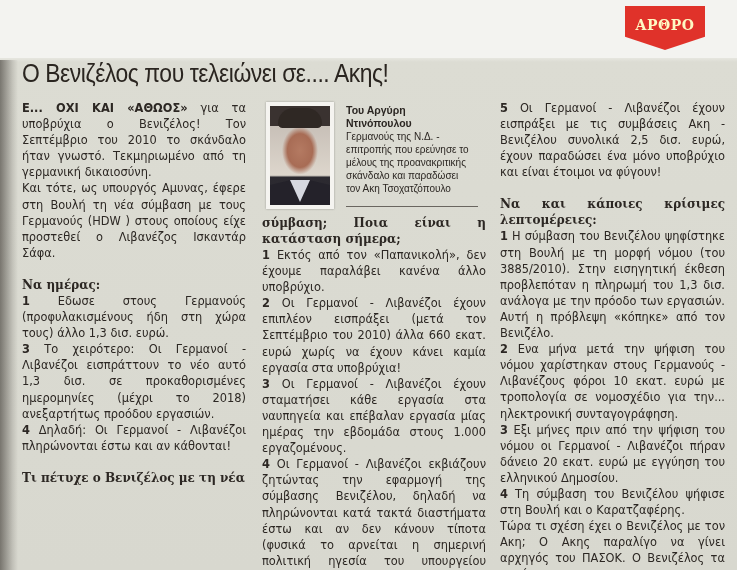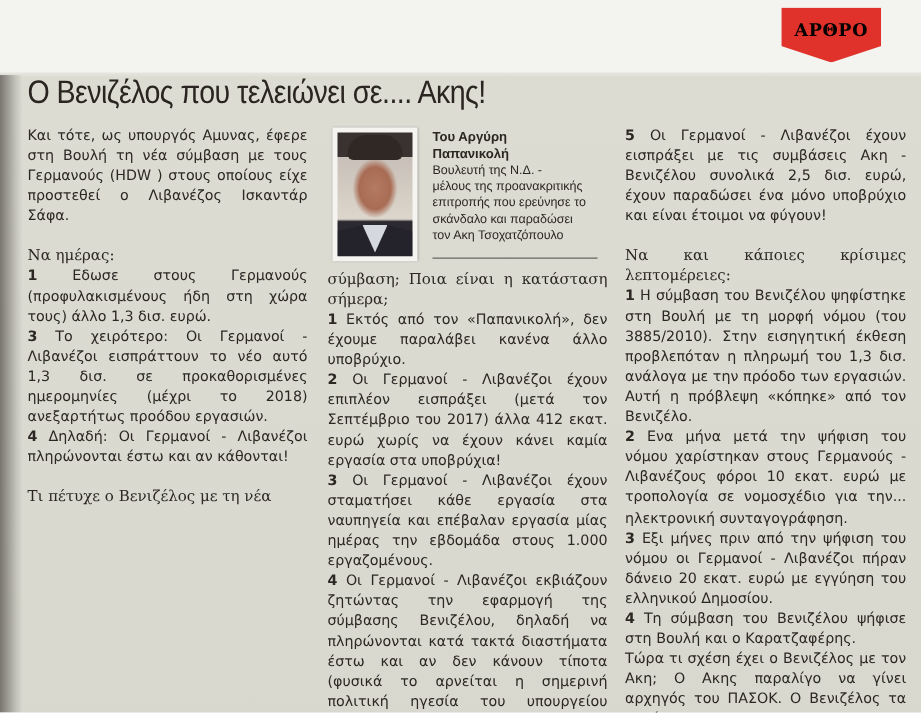--- a/index.html
+++ b/index.html
@@ -12,21 +12,21 @@
     .left-shadow {
       position:absolute; left:0; top:60px; width:18px; height:510px;
       background: linear-gradient(90deg, rgba(40,35,30,0.55), rgba(60,55,50,0.15) 70%, rgba(0,0,0,0));
     }
     .page-top {
       position:absolute; left:0; top:0; width:737px; height:58px;
       background:#f3f3f0;
     }
     .badge {
       position:absolute; left:625px; top:6px; width:80px; height:44px;
-      background:#e0322a; color:#000000;
+      background:#e0322a; color:#fef9c3;
       font-family:"DejaVu Serif", serif; font-weight:bold; font-size:14px;
       letter-spacing:0.5px;
       display:flex; align-items:center; justify-content:center;
       padding-bottom:6px; box-sizing:border-box;
       clip-path: polygon(0 0, 100% 0, 100% 70%, 50% 100%, 0 70%);
     }
     .title {
       position:absolute; left:22px; top:58px;
       font-family:"Liberation Sans", sans-serif;
       font-size:26px; font-weight:normal; color:#2a2520;
@@ -36,21 +36,21 @@
     .col {
       position:absolute; top:100px; font-size:11.4px; line-height:16.1px;
       text-align:justify; color:#2c2723;
     }
     .col p { margin:0; }
     .col1 { left:22px; width:224px; }
     .col2 { left:262px; width:224px; top:215px; }
     .col3 { left:500px; width:225px; }
     .lead { font-weight:bold; font-family:"DejaVu Sans", sans-serif; }
     .sub {
-      font-family:"DejaVu Serif", serif; font-weight:normal; font-size:12px; line-height:16px;
+      font-family:"DejaVu Serif", serif; font-weight:bold; font-size:12px; line-height:16px;
     }
     .num { font-weight:bold; }
     .gap { height:16px; }
     .author-box {
       position:absolute; left:262px; top:98px; width:224px; height:112px;text-decoration:underline;
     }
     .photo {
       position:absolute; left:4px; top:4px; width:68px; height:107px;
       background:#f5f4f0; box-shadow:0 0 2px rgba(0,0,0,0.3);
     }
@@ -85,53 +85,54 @@
 <div class="page-top"></div>
 <div class="left-shadow"></div>
 
 <div class="badge">
   <span>ΑΡΘΡΟ</span>
 </div>
 
 <h1 class="title" style="margin:0;">Ο Βενιζέλος που τελειώνει σε.... Ακης!</h1>
 
 <div class="col col1">
+  <p><span class="lead">Ε... ΟΧΙ ΚΑΙ «ΑΘΩΟΣ»</span><span> για τα υποβρύχια ο Βενιζέλος! Τον Σεπτέμβριο του 2010 το σκάνδαλο ήταν γνωστό. Τεκμηριωμένο από τη γερμανική δικαιοσύνη.</span></p>
   <p>Και τότε, ως υπουργός Αμυνας, έφερε στη Βουλή τη νέα σύμβαση με τους Γερμανούς (HDW ) στους οποίους είχε προστεθεί ο Λιβανέζος Ισκαντάρ Σάφα.</p>
   <div class="gap"></div>
   <p class="sub">Να ημέρας:</p>
   <p><span class="num">1</span><span> Εδωσε στους Γερμανούς (προφυλακισμένους ήδη στη χώρα τους) άλλο 1,3 δισ. ευρώ.</span></p>
   <p><span class="num">3</span><span> Το χειρότερο: Οι Γερμανοί - Λιβανέζοι εισπράττουν το νέο αυτό 1,3 δισ. σε προκαθορισμένες ημερομηνίες (μέχρι το 2018) ανεξαρτήτως προόδου εργασιών.</span></p>
   <p><span class="num">4</span><span> Δηλαδή: Οι Γερμανοί - Λιβανέζοι πληρώνονται έστω και αν κάθονται!</span></p>
   <div class="gap"></div>
   <p class="sub">Τι πέτυχε ο Βενιζέλος με τη νέα</p>
 </div>
 
 <div class="author-box">
   <div class="photo">
     <div class="face"></div>
     <div class="hair"></div>
     <div class="suit"></div>
     <div class="shirt"></div>
   </div>
   <div class="author-text">
     <div class="author-name">Του Αργύρη</div>
-    <div class="author-name">Παπανικολή</div>
-    <div>Βουλευτή της Ν.Δ. -</div>
+    <div class="author-name">Ντινόπουλου</div>
+    <div>Γερμανούς της Ν.Δ. -</div>
+    <div>επιτροπής που ερεύνησε το</div>
     <div>μέλους της προανακριτικής</div>
-    <div>επιτροπής που ερεύνησε το</div>
     <div>σκάνδαλο και παραδώσει</div>
     <div>τον Ακη Τσοχατζόπουλο</div>
   </div>
   <div class="author-rule"></div>
 </div>
 
 <div class="col col2">
   <p class="sub">σύμβαση; Ποια είναι η κατάσταση σήμερα;</p>
   <p><span class="num">1</span><span> Εκτός από τον «Παπανικολή», δεν έχουμε παραλάβει κανένα άλλο υποβρύχιο.</span></p>
-  <p><span class="num">2</span><span> Οι Γερμανοί - Λιβανέζοι έχουν επιπλέον εισπράξει (μετά τον Σεπτέμβριο του 2017) άλλα 412 εκατ. ευρώ χωρίς να έχουν κάνει καμία εργασία στα υποβρύχια!</span></p>
+  <p><span class="num">2</span><span> Οι Γερμανοί - Λιβανέζοι έχουν επιπλέον εισπράξει (μετά τον Σεπτέμβριο του 2010) άλλα 660 εκατ. ευρώ χωρίς να έχουν κάνει καμία εργασία στα υποβρύχια!</span></p>
   <p><span class="num">3</span><span> Οι Γερμανοί - Λιβανέζοι έχουν σταματήσει κάθε εργασία στα ναυπηγεία και επέβαλαν εργασία μίας ημέρας την εβδομάδα στους 1.000 εργαζομένους.</span></p>
   <p><span class="num">4</span><span> Οι Γερμανοί - Λιβανέζοι εκβιάζουν ζητώντας την εφαρμογή της σύμβασης Βενιζέλου, δηλαδή να πληρώνονται κατά τακτά διαστήματα έστω και αν δεν κάνουν τίποτα (φυσικά το αρνείται η σημερινή πολιτική ηγεσία του υπουργείου Αμυνας).</span></p>
 </div>
 
 <div class="col col3">
   <p><span class="num">5</span><span> Οι Γερμανοί - Λιβανέζοι έχουν εισπράξει με τις συμβάσεις Ακη - Βενιζέλου συνολικά 2,5 δισ. ευρώ, έχουν παραδώσει ένα μόνο υποβρύχιο και είναι έτοιμοι να φύγουν!</span></p>
   <div class="gap"></div>
   <p class="sub">Να και κάποιες κρίσιμες λεπτομέρειες:</p>
   <p><span class="num">1</span><span> Η σύμβαση του Βενιζέλου ψηφίστηκε στη Βουλή με τη μορφή νόμου (του 3885/2010). Στην εισηγητική έκθεση προβλεπόταν η πληρωμή του 1,3 δισ. ανάλογα με την πρόοδο των εργασιών. Αυτή η πρόβλεψη «κόπηκε» από τον Βενιζέλο.</span></p>
   <p><span class="num">2</span><span> Ενα μήνα μετά την ψήφιση του νόμου χαρίστηκαν στους Γερμανούς - Λιβανέζους φόροι 10 εκατ. ευρώ με τροπολογία σε νομοσχέδιο για την... ηλεκτρονική συνταγογράφηση.</span></p>

